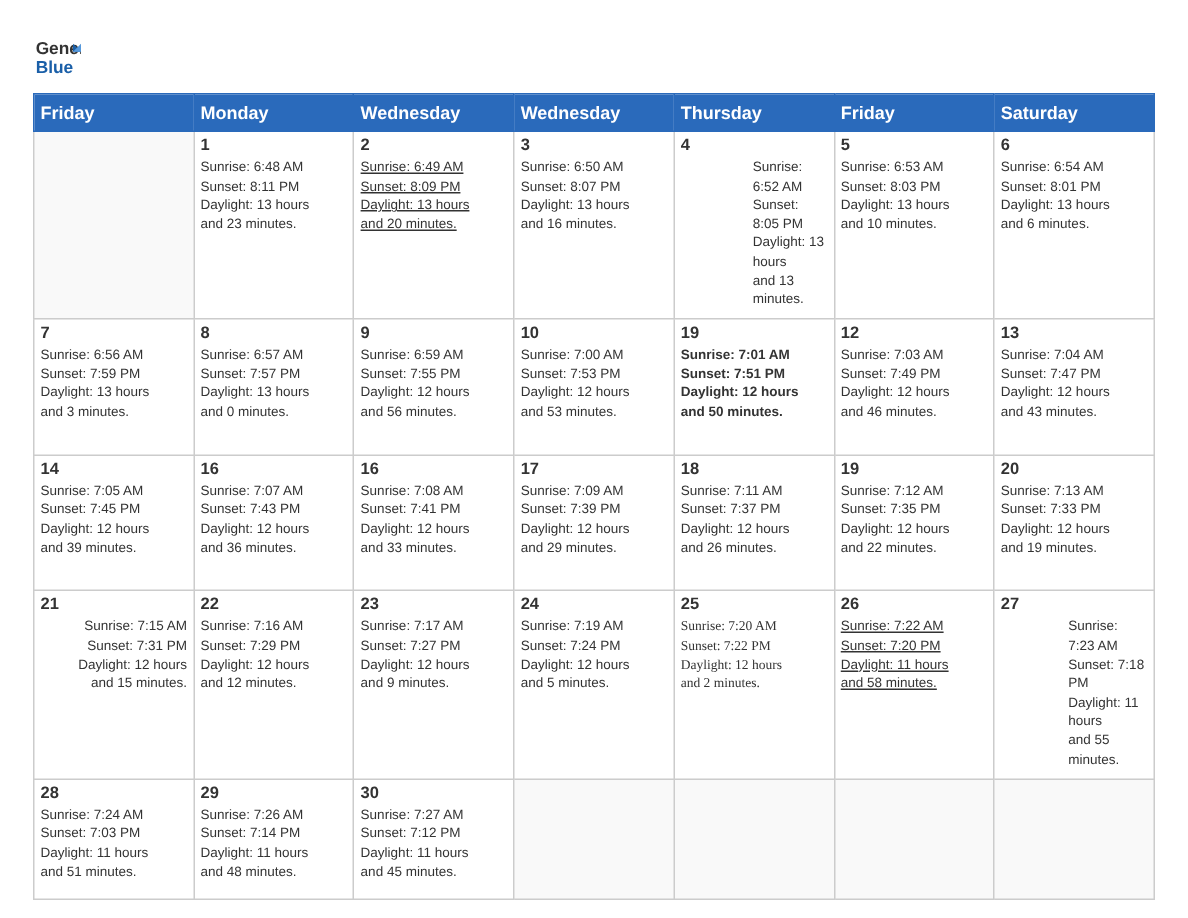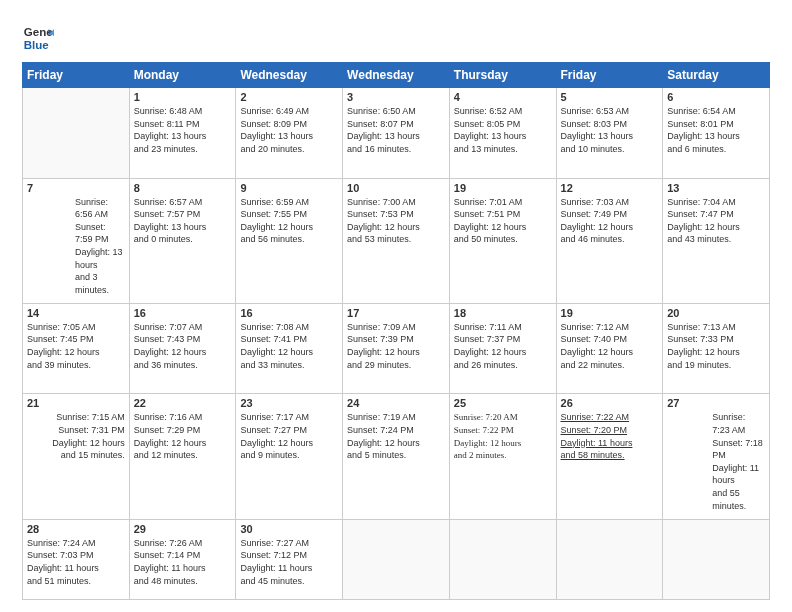--- a/index.html
+++ b/index.html
@@ -124,35 +124,35 @@
           <td class="empty"></td>
           <td>
             <span class="day-num">1</span>
             <div class="day-info" style="white-space: pre-line;">Sunrise: 6:48 AM
 Sunset: 8:11 PM
 Daylight: 13 hours
 and 23 minutes.</div>
           </td>
           <td>
             <span class="day-num">2</span>
-            <div class="day-info" style="white-space: pre-line;">Sunrise: 6:49 AM
+            <div class="day-info" style="white-space: pre-line; text-decoration: underline;">Sunrise: 6:49 AM
 Sunset: 8:09 PM
 Daylight: 13 hours
 and 20 minutes.</div>
           </td>
           <td>
             <span class="day-num">3</span>
             <div class="day-info" style="white-space: pre-line;">Sunrise: 6:50 AM
 Sunset: 8:07 PM
 Daylight: 13 hours
 and 16 minutes.</div>
           </td>
           <td>
             <span class="day-num">4</span>
-            <div class="day-info" style="white-space: pre-line;">Sunrise: 6:52 AM
+            <div class="day-info" style="white-space: pre-line; margin-left: 48px;">Sunrise: 6:52 AM
 Sunset: 8:05 PM
 Daylight: 13 hours
 and 13 minutes.</div>
           </td>
           <td>
             <span class="day-num">5</span>
             <div class="day-info" style="white-space: pre-line;">Sunrise: 6:53 AM
 Sunset: 8:03 PM
 Daylight: 13 hours
 and 10 minutes.</div>
@@ -161,21 +161,21 @@
             <span class="day-num">6</span>
             <div class="day-info" style="white-space: pre-line;">Sunrise: 6:54 AM
 Sunset: 8:01 PM
 Daylight: 13 hours
 and 6 minutes.</div>
           </td>
         </tr>
         <tr>
           <td>
             <span class="day-num">7</span>
-            <div class="day-info" style="white-space: pre-line; margin-left: 48px;">Sunrise: 6:56 AM
+            <div class="day-info" style="white-space: pre-line;">Sunrise: 6:56 AM
 Sunset: 7:59 PM
 Daylight: 13 hours
 and 3 minutes.</div>
           </td>
           <td>
             <span class="day-num">8</span>
             <div class="day-info" style="white-space: pre-line;">Sunrise: 6:57 AM
 Sunset: 7:57 PM
 Daylight: 13 hours
 and 0 minutes.</div>
@@ -189,21 +189,21 @@
           </td>
           <td>
             <span class="day-num">10</span>
             <div class="day-info" style="white-space: pre-line;">Sunrise: 7:00 AM
 Sunset: 7:53 PM
 Daylight: 12 hours
 and 53 minutes.</div>
           </td>
           <td>
             <span class="day-num">19</span>
-            <div class="day-info" style="white-space: pre-line;">Sunrise: 7:01 AM
+            <div class="day-info" style="white-space: pre-line; font-weight: bold;">Sunrise: 7:01 AM
 Sunset: 7:51 PM
 Daylight: 12 hours
 and 50 minutes.</div>
           </td>
           <td>
             <span class="day-num">12</span>
             <div class="day-info" style="white-space: pre-line;">Sunrise: 7:03 AM
 Sunset: 7:49 PM
 Daylight: 12 hours
 and 46 minutes.</div>
@@ -248,21 +248,21 @@
           <td>
             <span class="day-num">18</span>
             <div class="day-info" style="white-space: pre-line;">Sunrise: 7:11 AM
 Sunset: 7:37 PM
 Daylight: 12 hours
 and 26 minutes.</div>
           </td>
           <td>
             <span class="day-num">19</span>
             <div class="day-info" style="white-space: pre-line;">Sunrise: 7:12 AM
-Sunset: 7:40 PM
+Sunset: 7:35 PM
 Daylight: 12 hours
 and 22 minutes.</div>
           </td>
           <td>
             <span class="day-num">20</span>
             <div class="day-info" style="white-space: pre-line;">Sunrise: 7:13 AM
 Sunset: 7:33 PM
 Daylight: 12 hours
 and 19 minutes.</div>
           </td>

